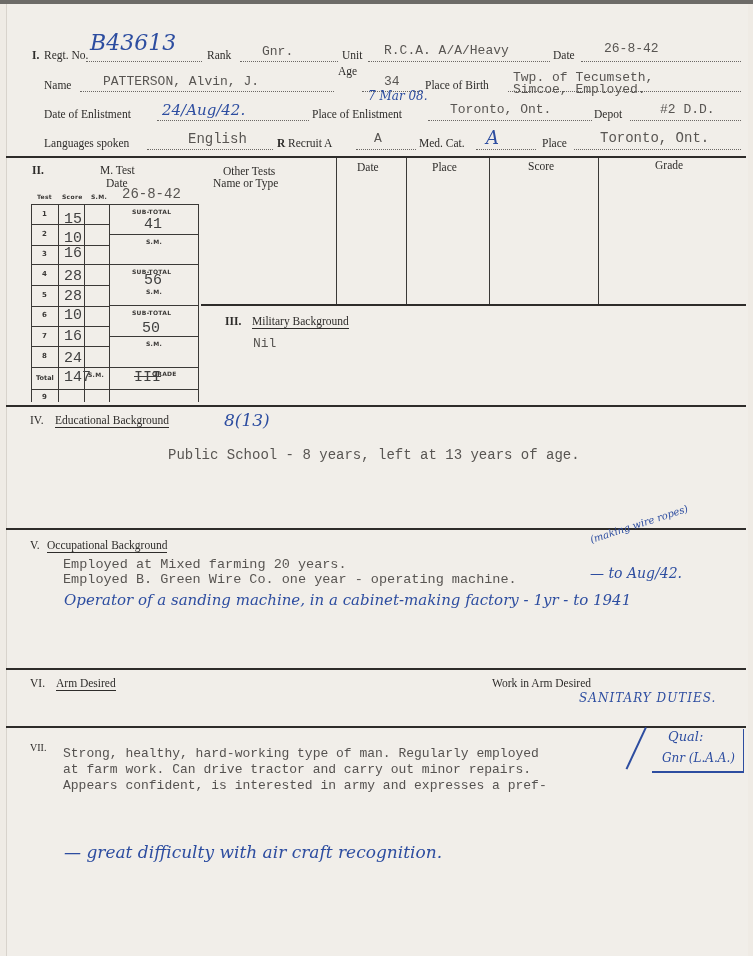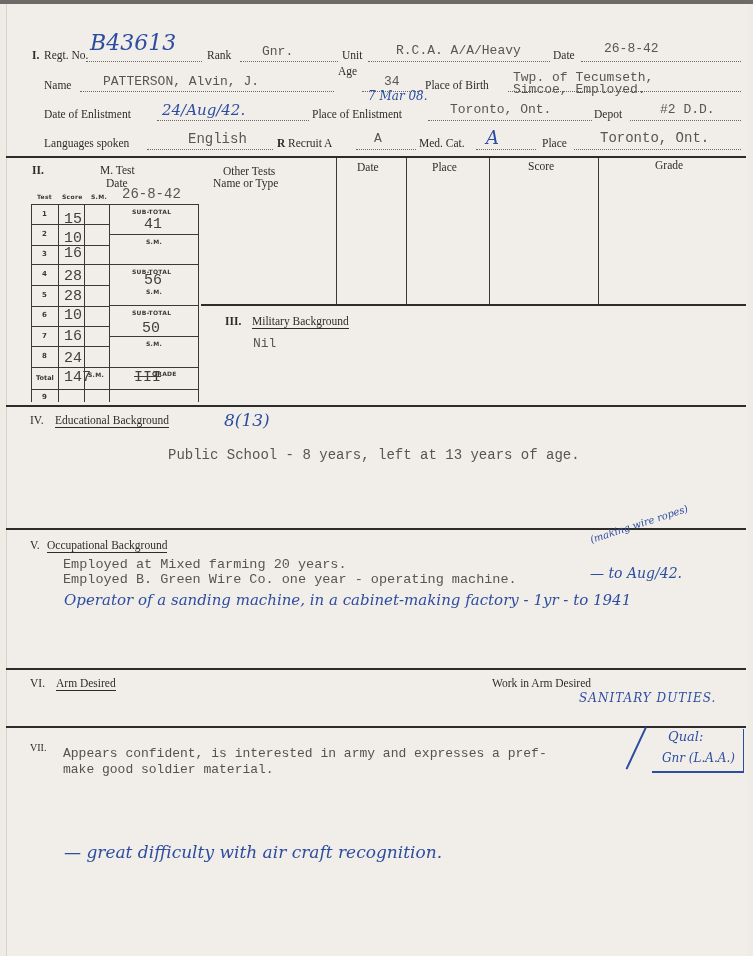--- a/index.html
+++ b/index.html
@@ -42,21 +42,21 @@
 
   <span class="abs lbl" style="left:32px;top:49px;font-weight:bold;">I.</span>
   <span class="abs lbl" style="left:44px;top:49px;">Regt. No.</span>
   <div class="dots" style="left:86px;top:61px;width:116px;"></div>
   <span class="abs hw" style="left:90px;top:30px;font-size:22px;">B43613</span>
   <span class="abs lbl" style="left:207px;top:49px;">Rank</span>
   <div class="dots" style="left:240px;top:61px;width:98px;"></div>
   <span class="abs tw" style="left:262px;top:44px;">Gnr.</span>
   <span class="abs lbl" style="left:342px;top:49px;">Unit</span>
   <div class="dots" style="left:368px;top:61px;width:182px;"></div>
-  <span class="abs tw" style="left:384px;top:43px;margin-left:12px;">R.C.A.  A/A/Heavy</span>
+  <span class="abs tw" style="left:384px;top:43px;">R.C.A.  A/A/Heavy</span>
   <span class="abs lbl" style="left:553px;top:49px;">Date</span>
   <div class="dots" style="left:581px;top:61px;width:160px;"></div>
   <span class="abs tw" style="left:604px;top:41px;">26-8-42</span>
 
   <span class="abs lbl" style="left:44px;top:79px;">Name</span>
   <div class="dots" style="left:80px;top:91px;width:254px;"></div>
   <span class="abs tw" style="left:103px;top:74px;">PATTERSON, Alvin, J.</span>
   <span class="abs lbl" style="left:338px;top:65px;">Age</span>
   <div class="dots" style="left:362px;top:91px;width:60px;"></div>
   <span class="abs tw" style="left:384px;top:74px;">34</span>
@@ -211,22 +211,23 @@
   <span class="abs lbl ul" style="left:56px;top:677px;">Arm Desired</span>
   <span class="abs lbl" style="left:492px;top:677px;">Work in Arm Desired</span>
   <span class="abs hw" style="left:579px;top:691px;font-size:12px;letter-spacing:1px;">SANITARY DUTIES.</span>
 </div>
 
 <div class="hr" style="left:6px;top:726px;width:740px;"></div>
 
 <div>
   <span class="abs lbl" style="left:30px;top:742px;font-size:10px;">VII.</span>
   <div class="abs remark" style="left:63px;top:746px;">
+    <div>Strong, healthy, hard-working type of man.  Regularly employed</div>
+    <div>at farm work.  Can drive tractor and carry out minor repairs.</div>
     <div>Appears confident, is interested in army and expresses a pref-</div>
-    <div>make good soldier material.</div>
   </div>
   <span class="abs hw" style="left:64px;top:842px;font-size:17px;">— great difficulty with air craft recognition.</span>
 
   <div class="abs" style="left:652px;top:729px;width:92px;height:44px;border-right:1.5px solid #2d4da0;border-bottom:2px solid #2d4da0;"></div>
   <div class="abs" style="left:645px;top:727px;width:1.5px;height:46px;background:#2d4da0;transform:rotate(25deg);transform-origin:top left;"></div>
   <span class="abs hw" style="left:668px;top:729px;font-size:13px;">Qual:</span>
   <span class="abs hw" style="left:662px;top:751px;font-size:12px;">Gnr (L.A.A.)</span>
 </div>
 
 </body></html>

